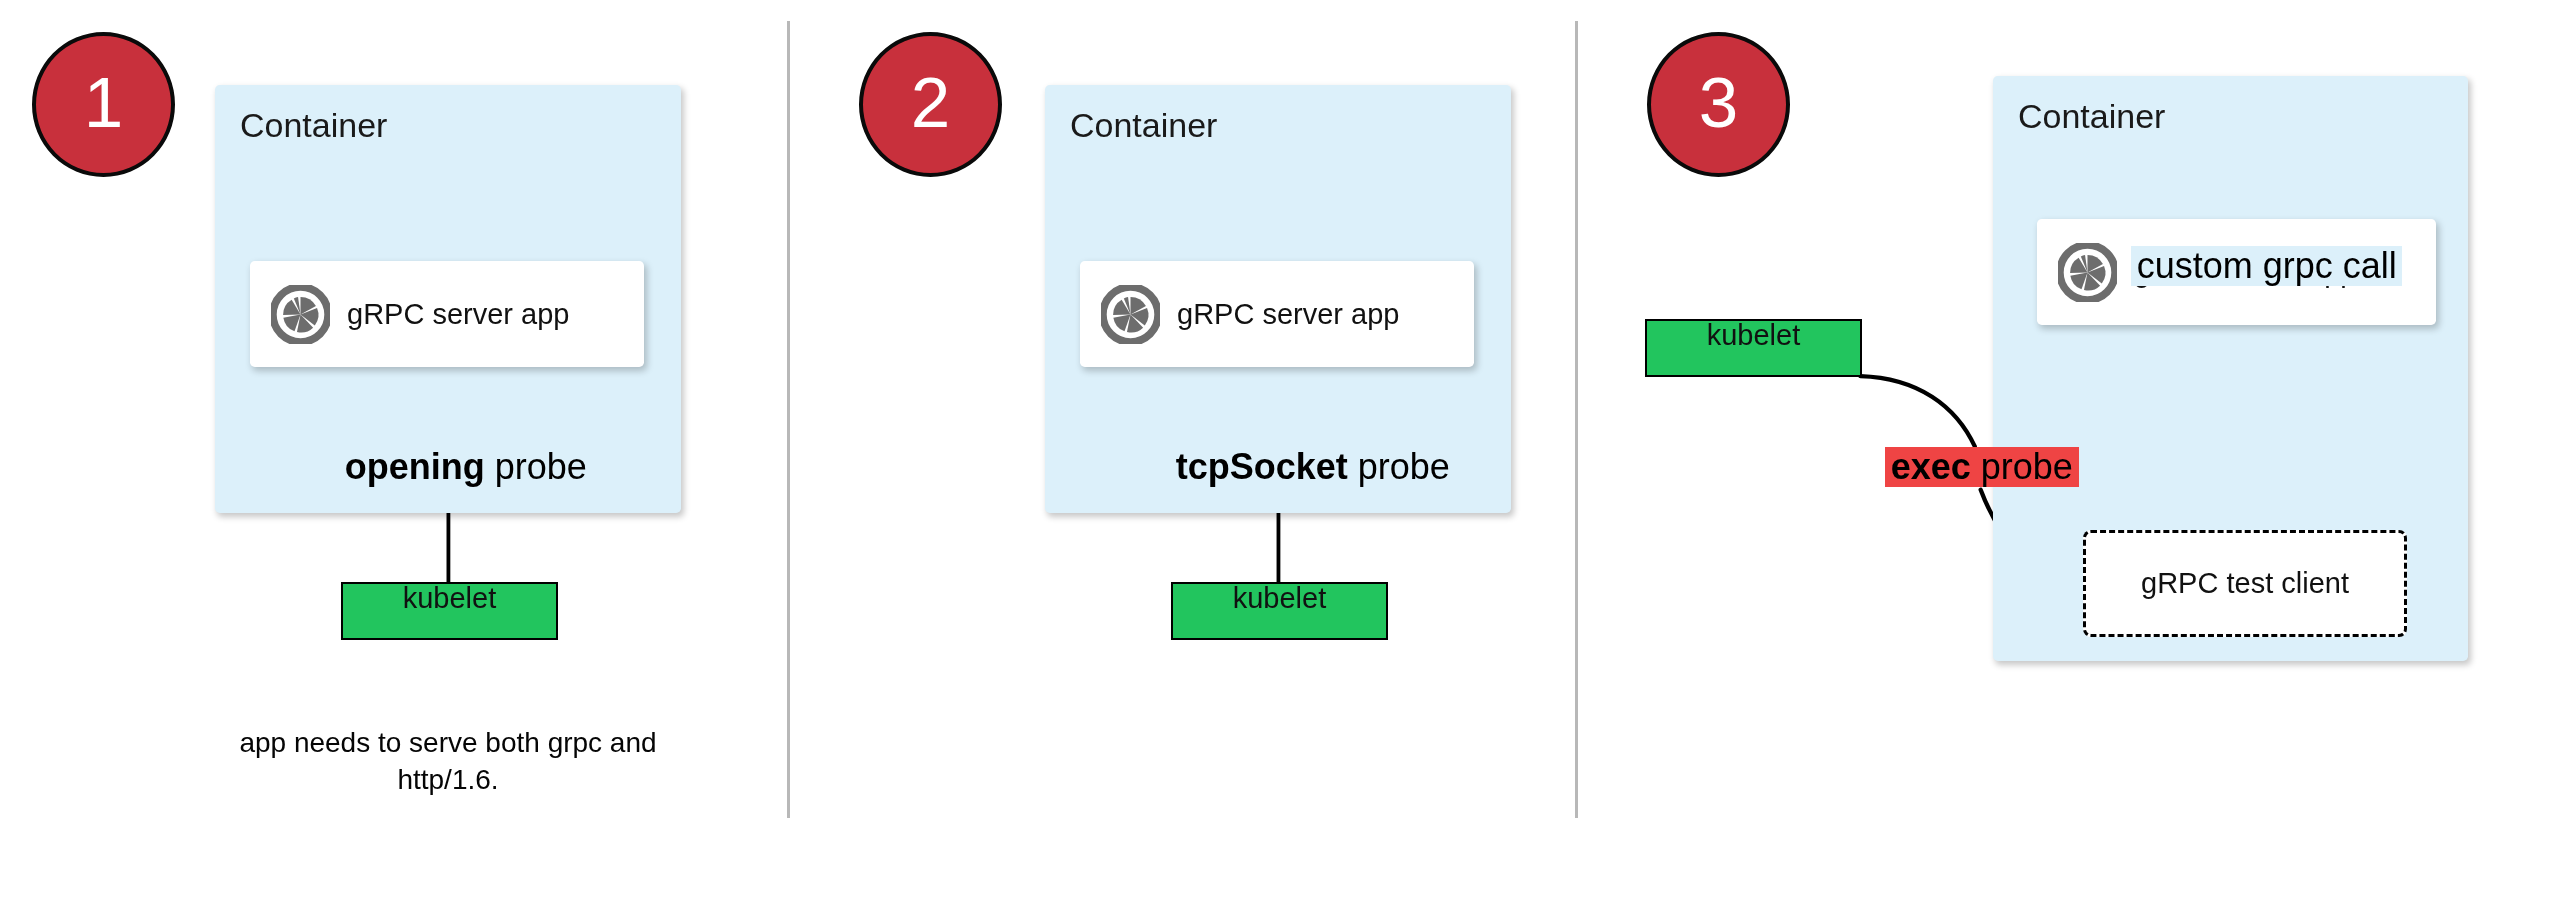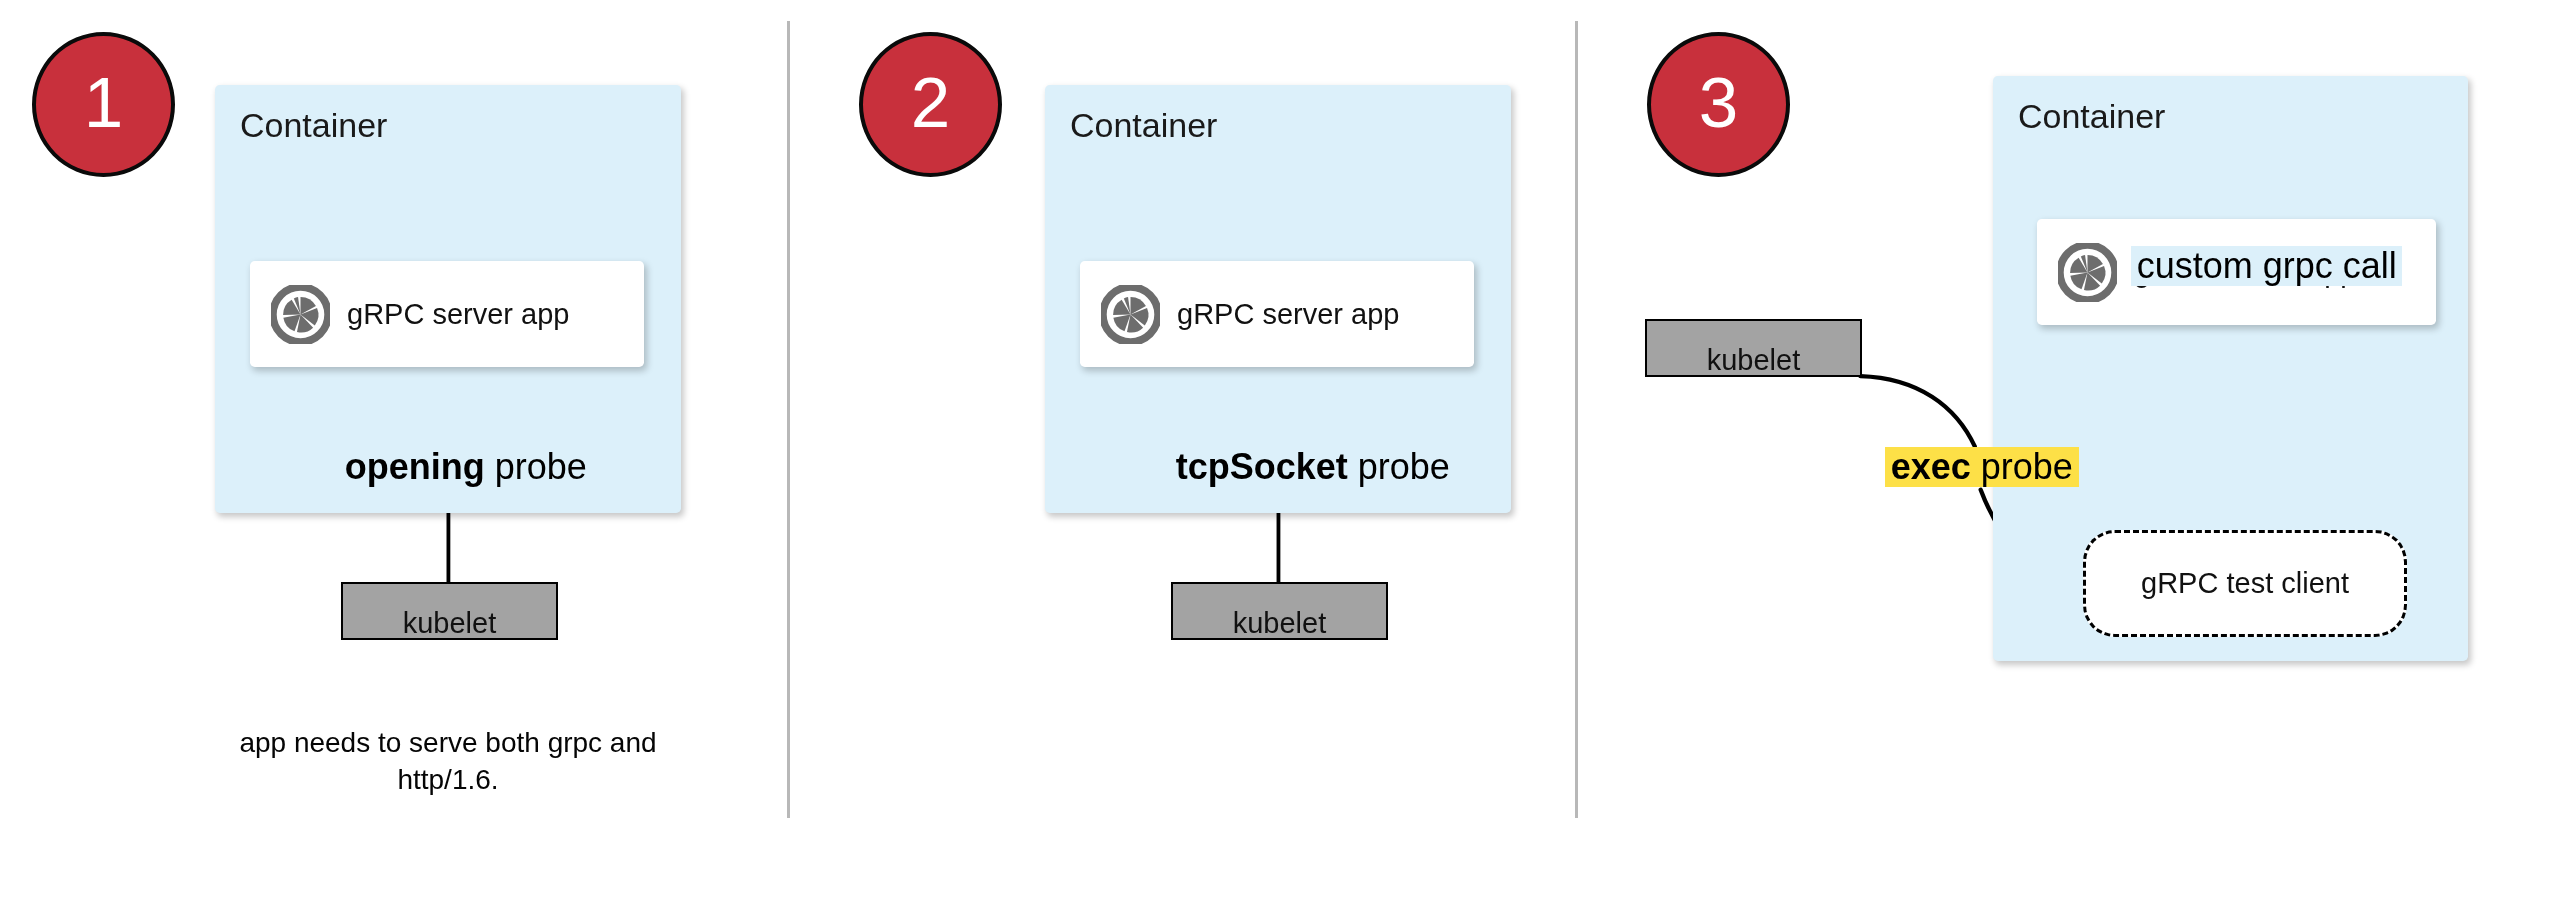--- a/index.html
+++ b/index.html
@@ -90,40 +90,40 @@
   .app-card .app-label {
     font-size: 29px;
     line-height: 1;
     color: #111111;
     white-space: nowrap;
   }
 
   
   .kubelet-box {
     position: absolute;
-    background: #a3a3a3;
+    background: #22c55e;
     border: 2.9px solid #000000;
     box-sizing: border-box;
     display: flex;
-    align-items: flex-end;
+    align-items: flex-start;
     justify-content: center;
   }
   .kubelet-box .kubelet-label {
     font-size: 29px;
     line-height: 1;
     color: #111111;
     white-space: nowrap;
   }
 
   
   .dashed-box {
     position: absolute;
     background: #ffffff;
     border: 3.8px dashed #000000;
-    border-radius: 32px;
+    border-radius: 8px;
     box-sizing: border-box;
     display: flex;
     align-items: center;
     justify-content: center;
   }
   .dashed-box .dashed-label {
     font-size: 29px;
     line-height: 1;
     color: #111111;
     white-space: nowrap;
@@ -133,21 +133,21 @@
   .edge-label {
     position: absolute;
     font-size: 36px;
     line-height: 1;
     color: #000000;
     white-space: nowrap;
     background: transparent;
   }
   .edge-label .bold { font-weight: bold; }
   .edge-label.on-blue { background: #dcf0fa; padding: 1.9px 5.7px; }
-  .edge-label.on-white { background: #fde047; padding: 1.9px 5.7px; }
+  .edge-label.on-white { background: #ef4444; padding: 1.9px 5.7px; }
 
   
   .caption {
     position: absolute;
     text-align: center;
     font-size: 28px;
     line-height: 1.32;
     color: #050505;
   }
 

